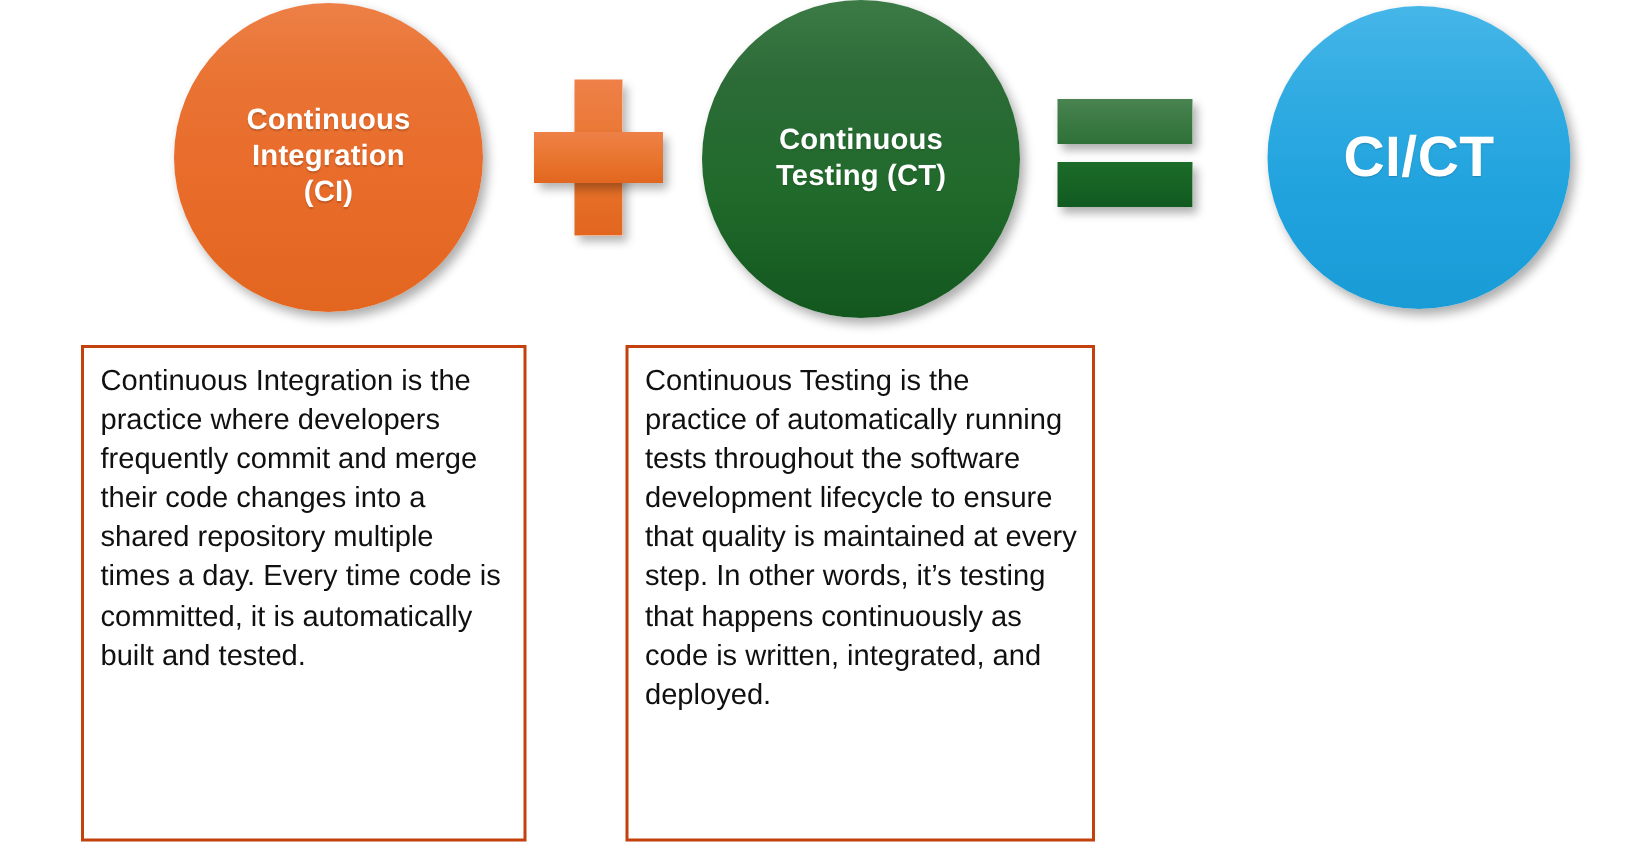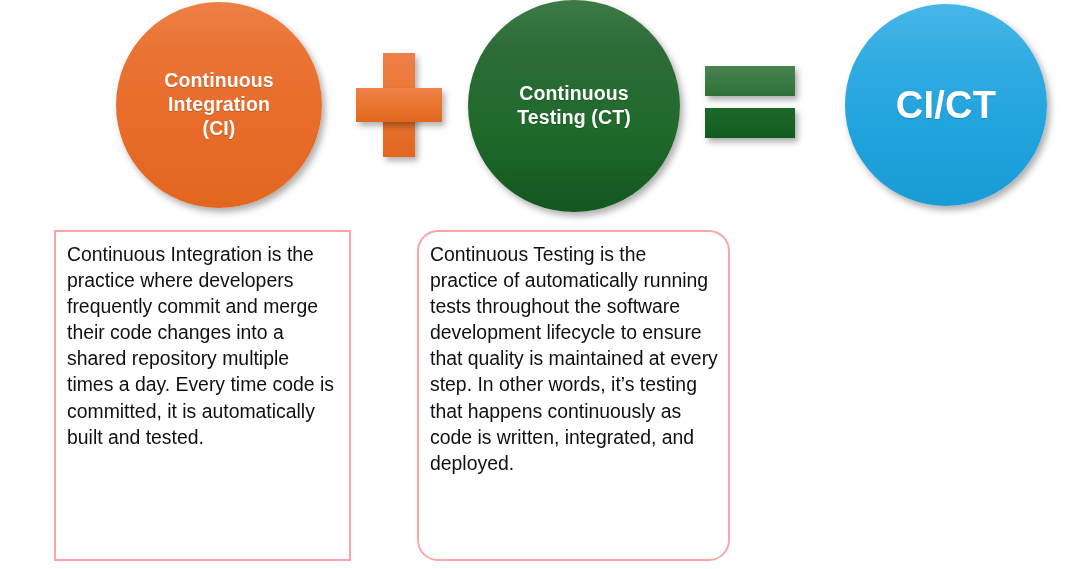--- a/index.html
+++ b/index.html
@@ -124,31 +124,31 @@
     top: 42px;
     background: linear-gradient(180deg, #1C6B29 0%, #166224 55%, #115A20 100%);
   }
 
   
   .textbox {
     position: absolute;
     top: 230px;
     height: 331px;
     background: #ffffff;
-    border: 2px solid #fca5a5;
+    border: 2px solid #c2410c;
     box-sizing: border-box;
     padding: 9px 9px 14px 11px;
     color: #101010;
     font-size: 19.4px;
     line-height: 1.345;
     overflow: hidden;
   }
 
   .box-ci   { left: 14px;  width: 297px; }
-  .box-ct   { left: 377px; width: 313px; border-radius: 21px; }
+  .box-ct   { left: 377px; width: 313px; }
   .box-devops { left: 766px; width: 313px; }
 
   .textbox p {
     margin: 0;
   }
   .textbox b {
     font-weight: bold;
   }
 </style>
 </head>

